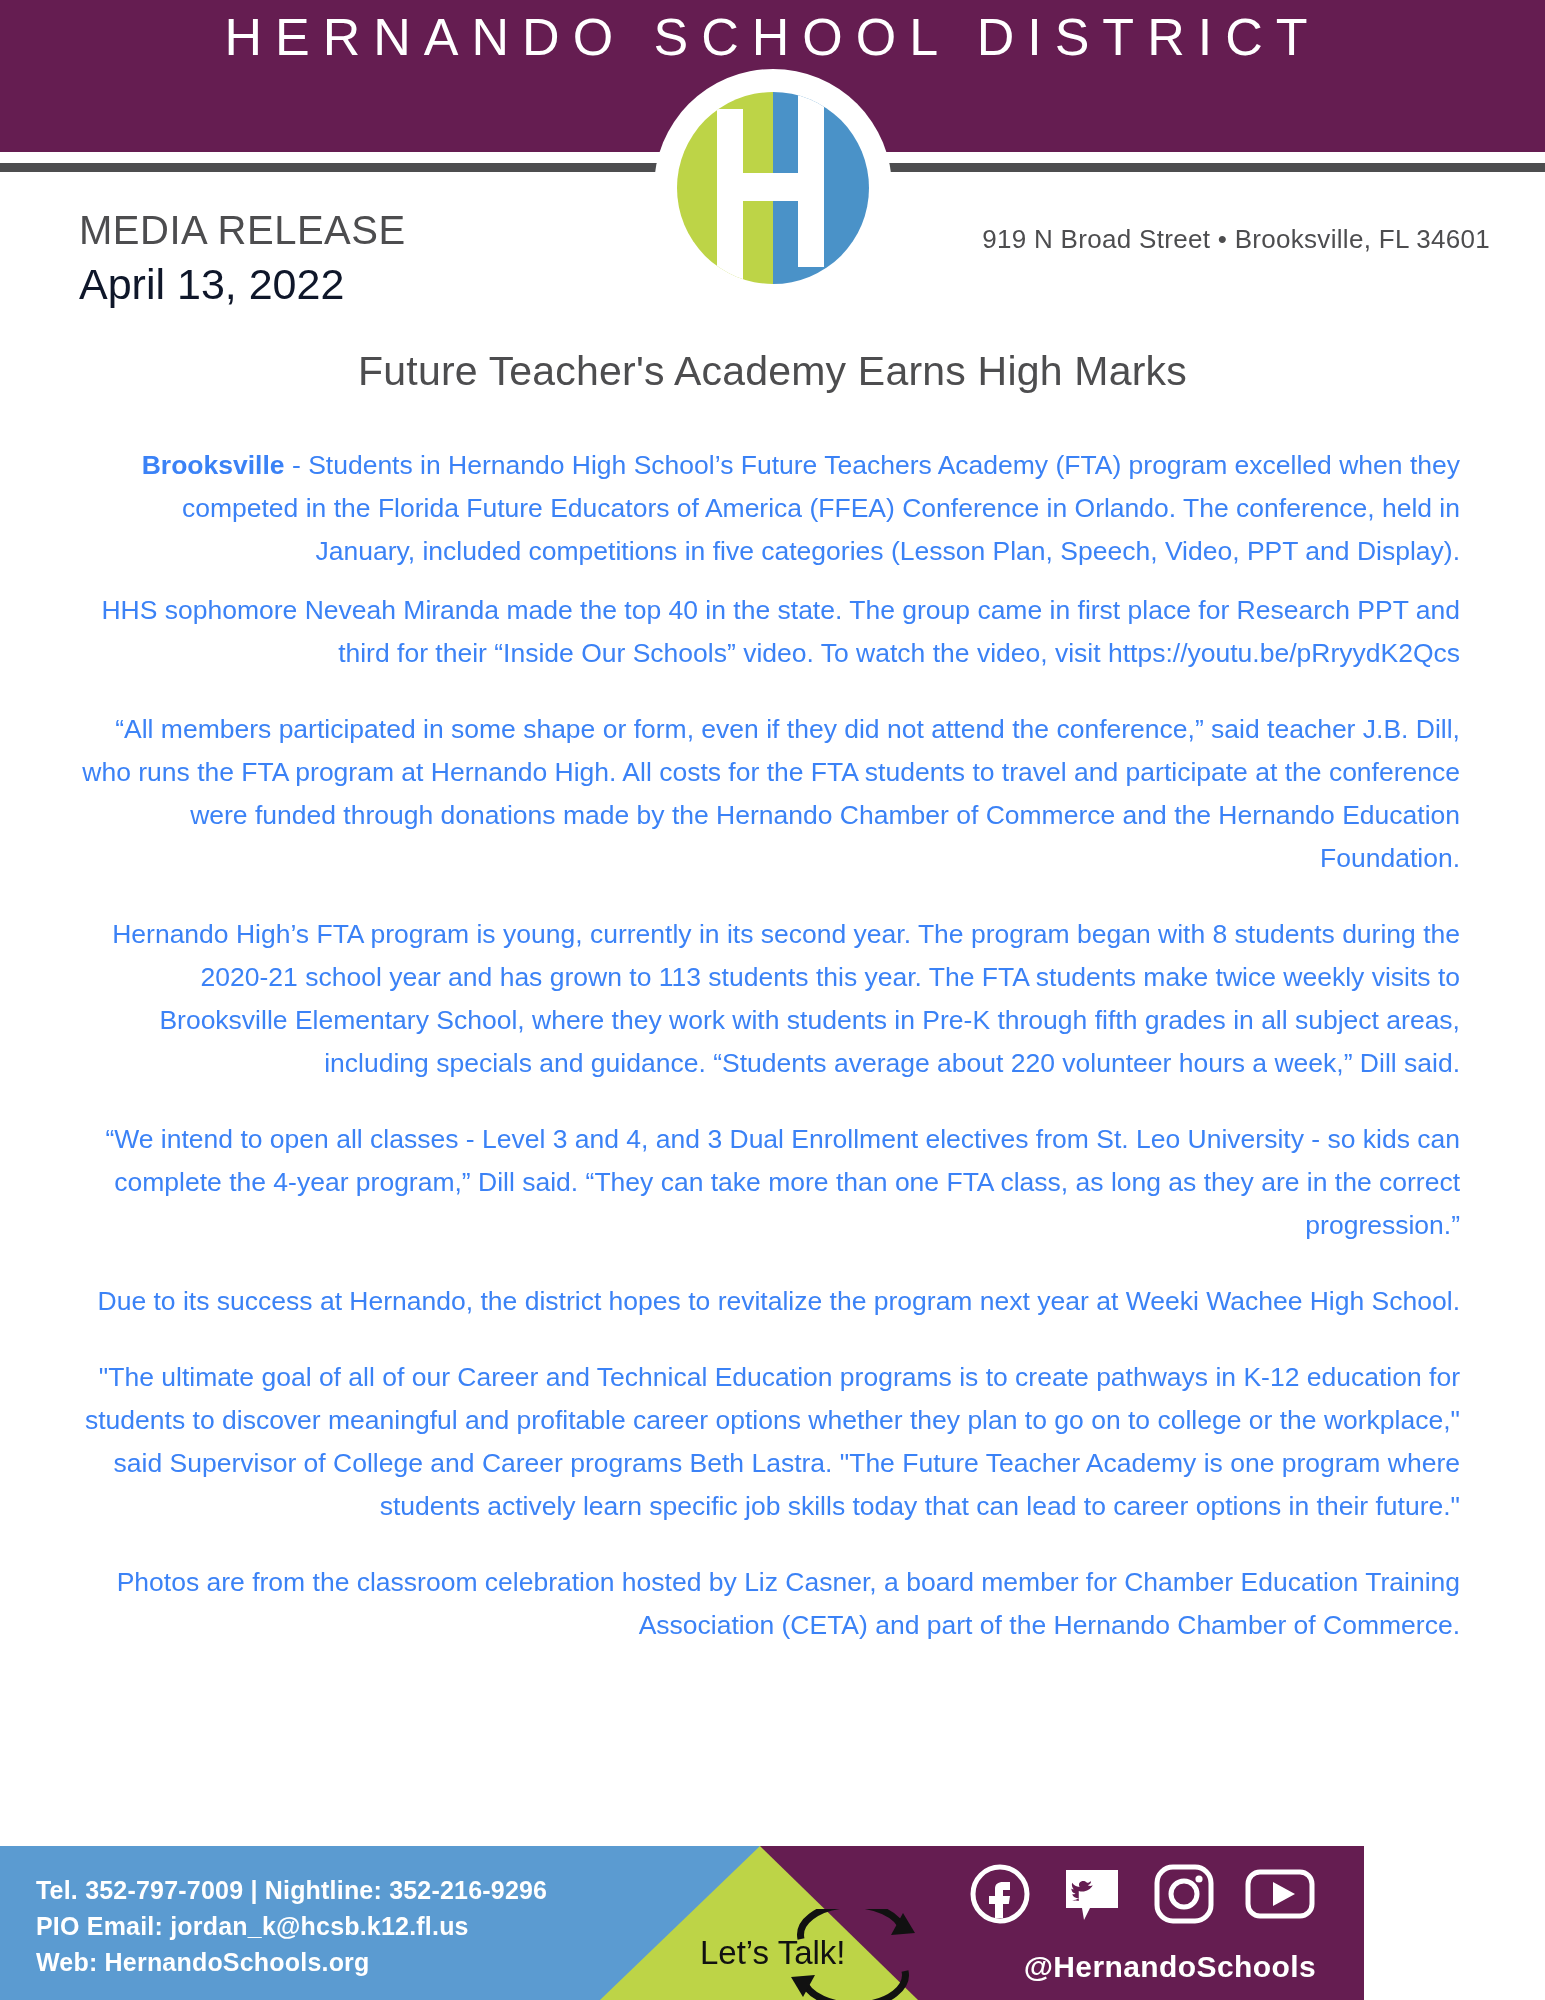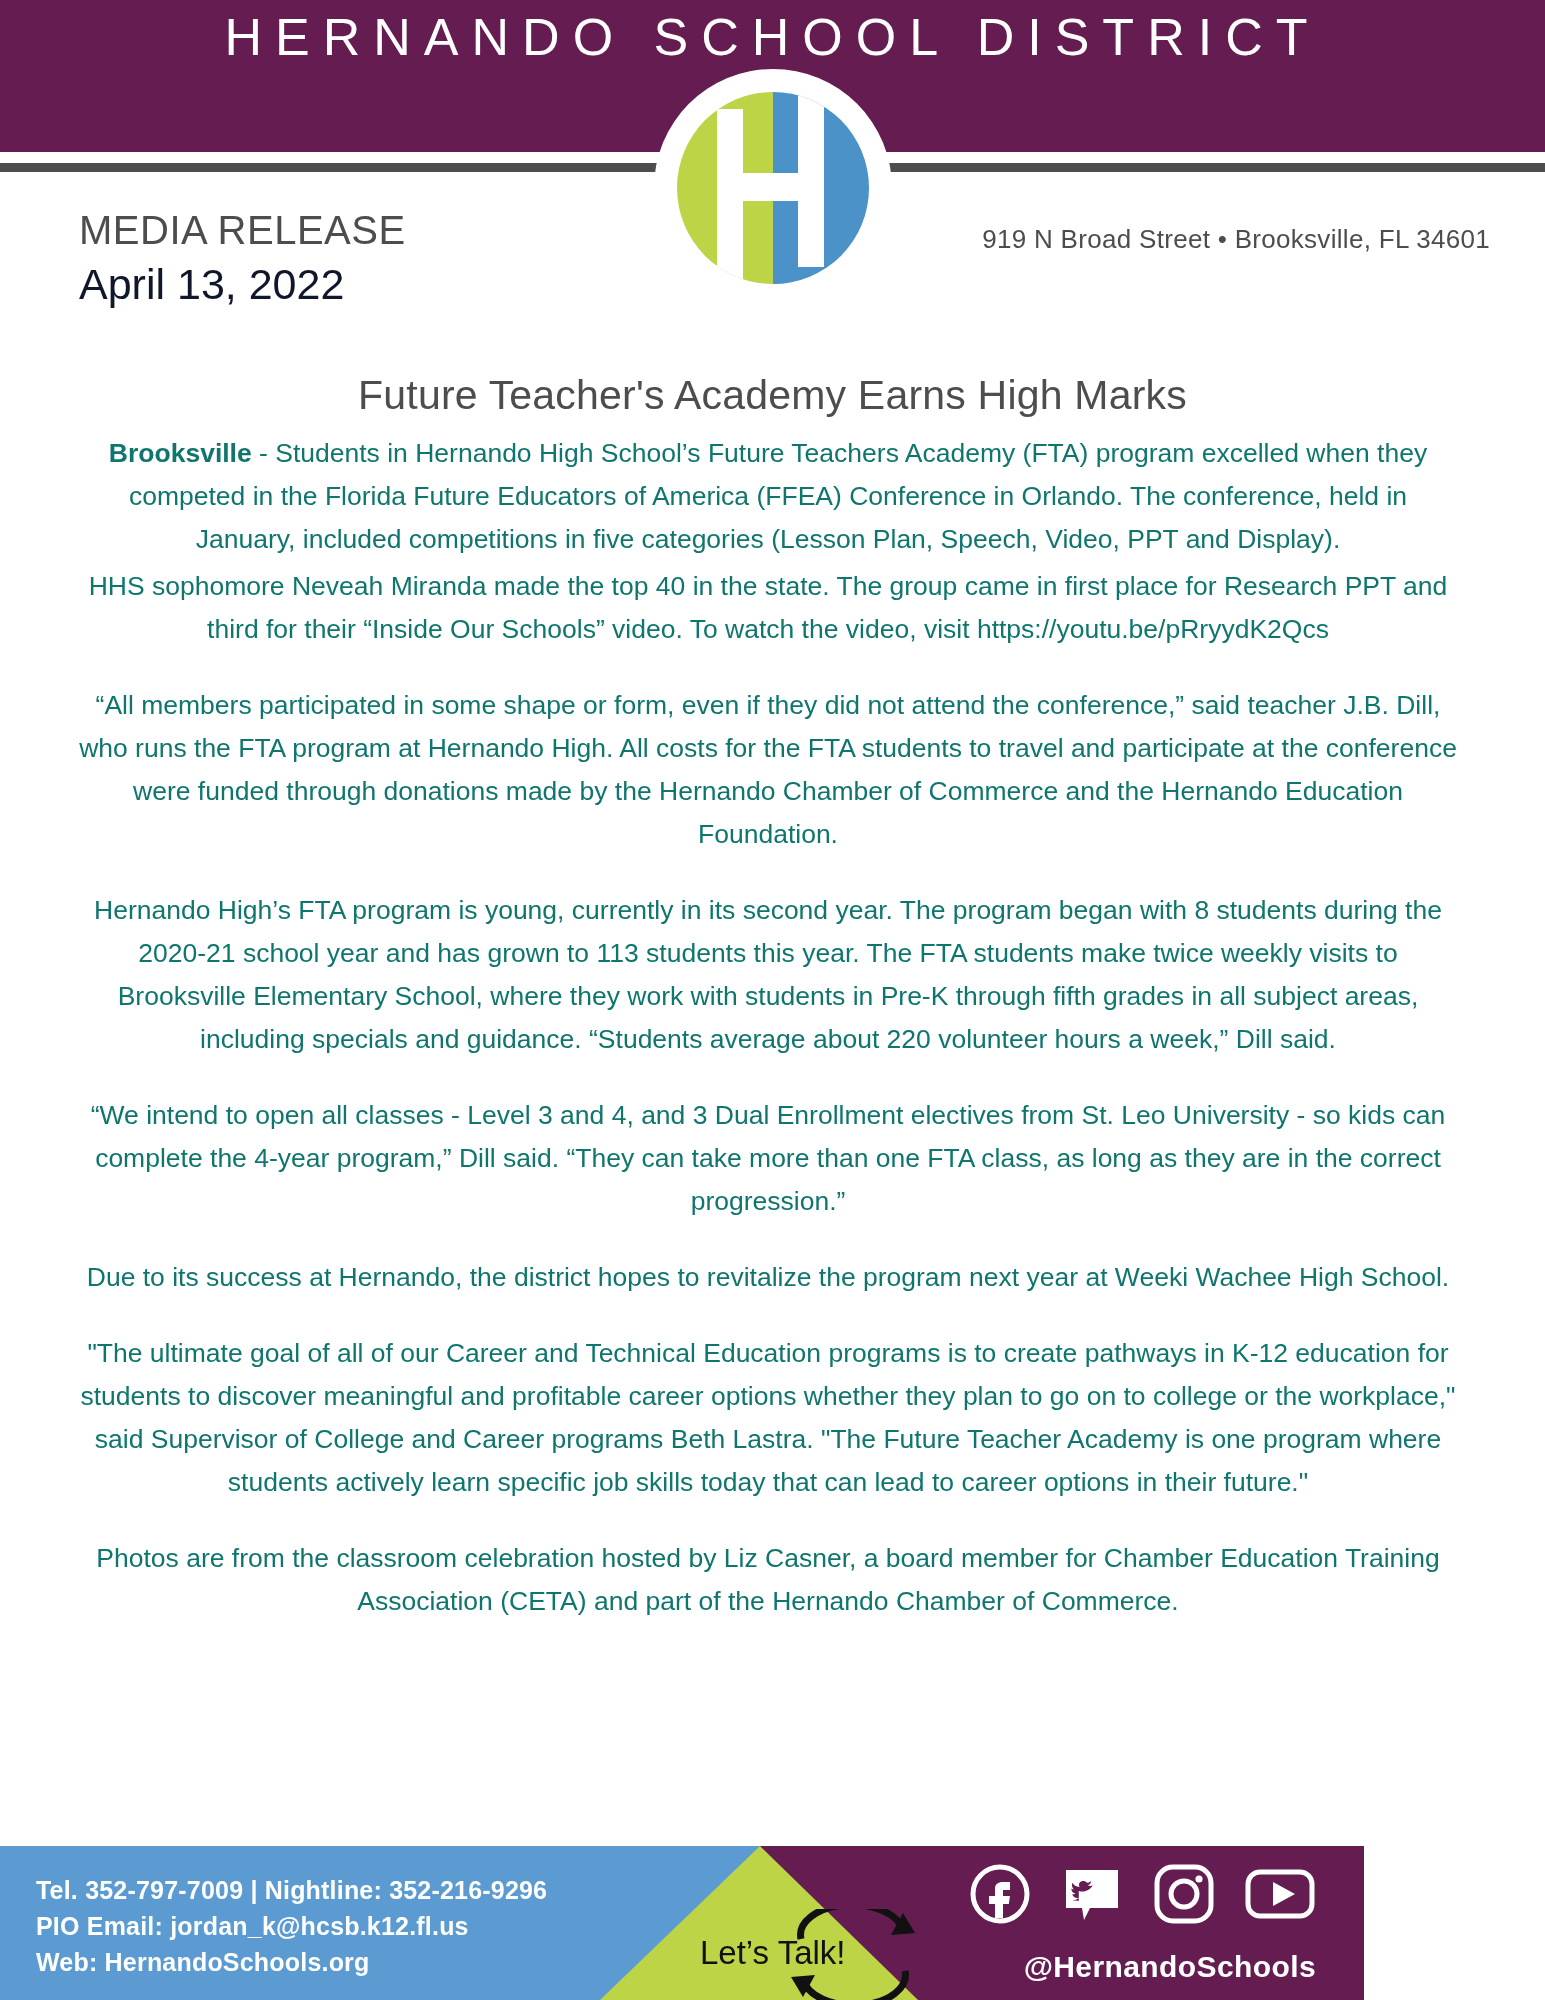--- a/index.html
+++ b/index.html
@@ -102,36 +102,35 @@
   
   .headline {
     position: absolute;
     top: 348px; left: 0;
     width: 1545px;
     text-align: center;
     font-size: 41px;
     color: #4d4d4f;
     font-weight: 400;
     letter-spacing: 0.2px;
-    margin-top: 24px;
   }
 
   
   .body-col {
     position: absolute;
     top: 428px;
     left: 76px;
     width: 1384px;
   }
   .para {
     font-size: 26.5px;
     line-height: 43px;
-    color: #0f766e;
-    margin: 4px 0 33px 0;
-    text-align: center;
+    color: #3b82f6;
+    margin: 16px 0 33px 0;
+    text-align: right;
   }
   .para.tight { margin-bottom: 0; }
   .para b { font-weight: bold; }
 
   
   .footer {
     position: absolute;
     left: 0;
     bottom: 0;
     width: 1364px;

